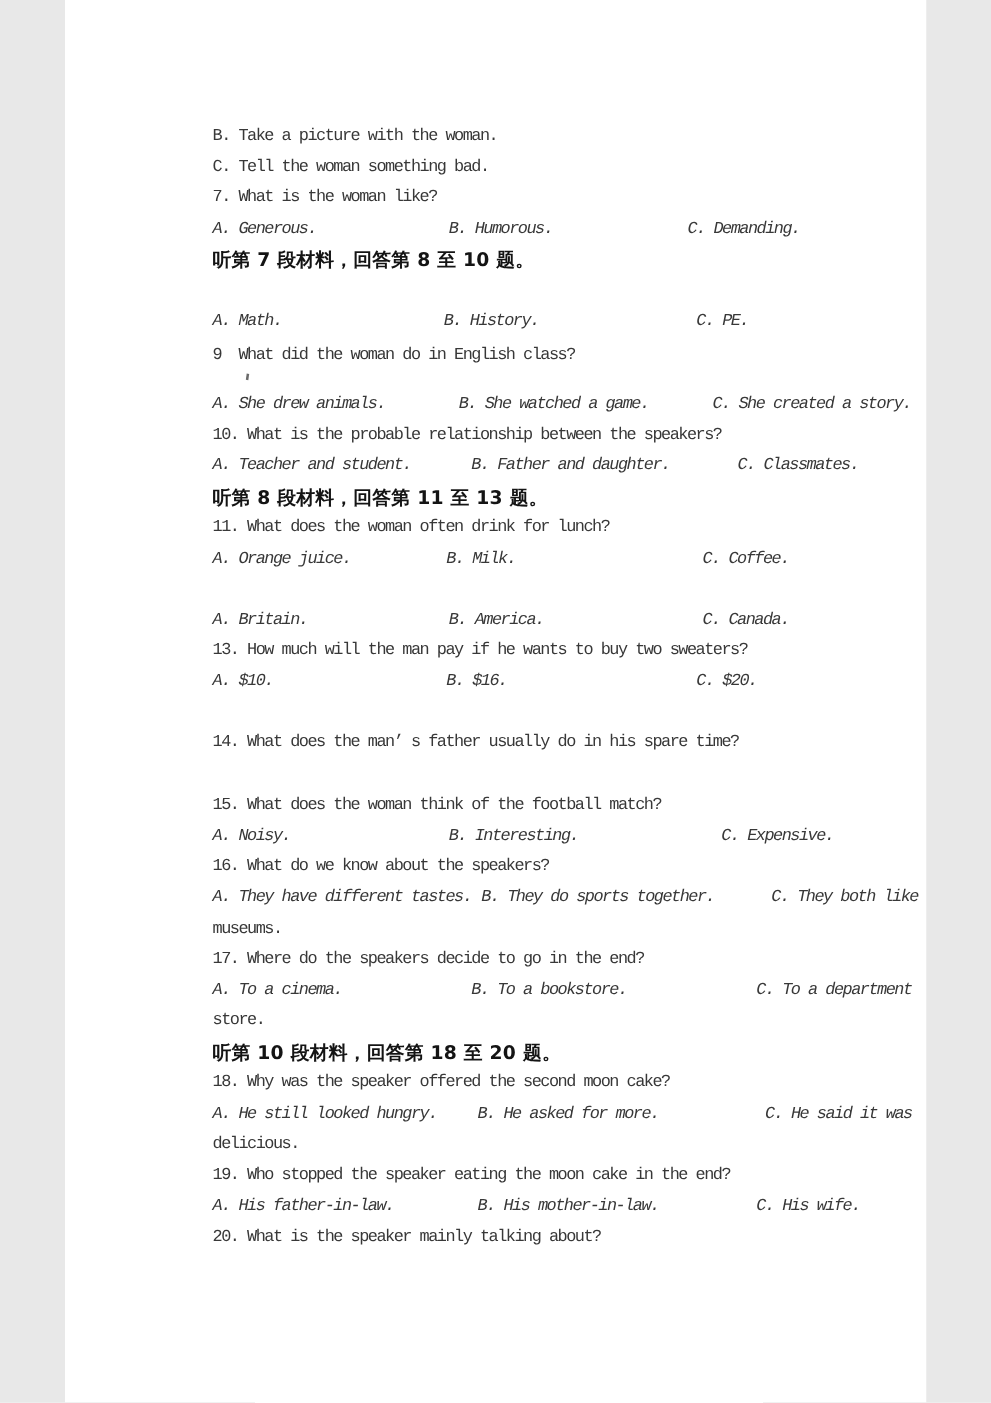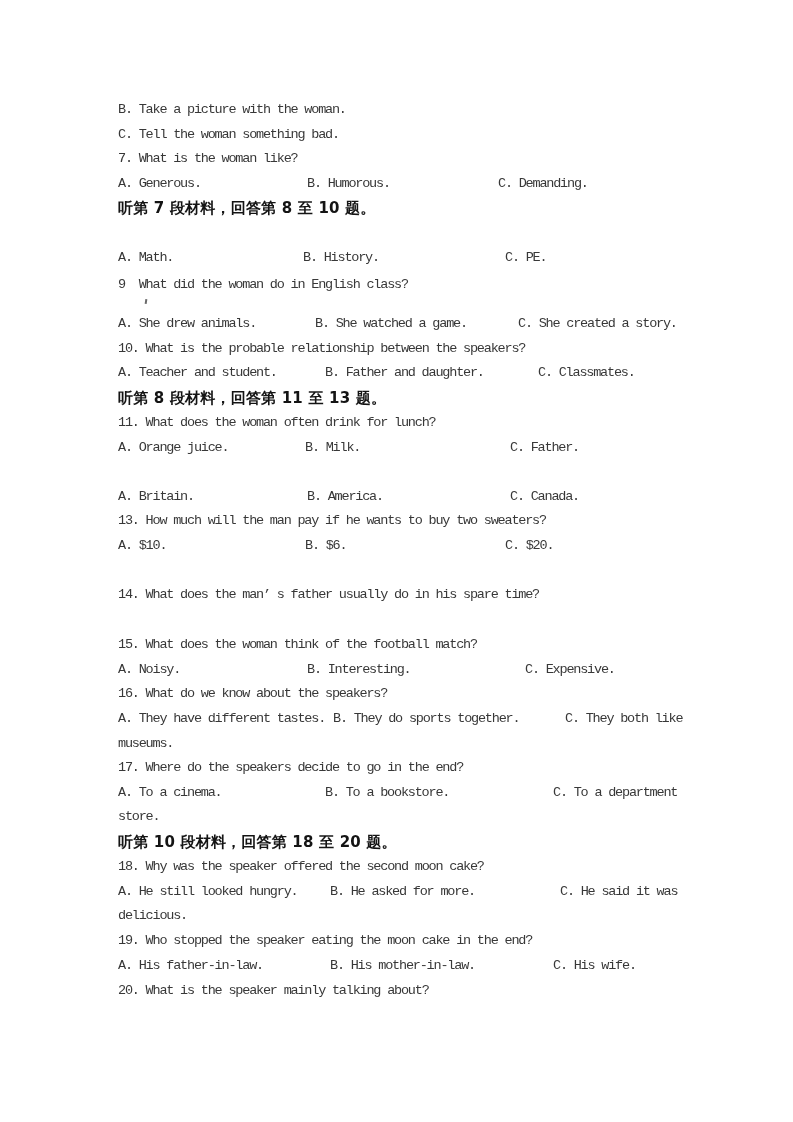--- a/index.html
+++ b/index.html
@@ -1,37 +1,37 @@
 <!DOCTYPE html>
 <html><head>
 <meta charset="utf-8">
 <style>
   html, body { margin: 0; padding: 0; background: #e8e8e8; }
   .page {
     position: relative;
-    width: 793px;
+    width: 689px;
     height: 1122px;
     background: #ffffff;
     margin: 0 auto;
     overflow: hidden;
     font-family: "Liberation Mono", "DejaVu Sans Mono", monospace;
   }
   .line {
     position: absolute;
     left: 0;
     width: 793px;
     height: 20px;
     white-space: pre;
     font-size: 13.5px;
     letter-spacing: -1.2px;
     color: #383838;
     line-height: 18px;
   }
   .tline { padding-left: 118px; box-sizing: border-box; }
-  .oline > span { position: absolute; top: 0; white-space: pre; }
+  .oline > span { position: absolute; top: 0; white-space: pre; font-style: italic; }
   .oa { left: 118px; }
   .sec {
     padding-left: 118px;
     box-sizing: border-box;
     font-family: "DejaVu Sans", "Liberation Sans", sans-serif;
     font-weight: bold;
     font-size: 15px;
     letter-spacing: 0.2px;
     color: #141414;
     line-height: 20px;
@@ -83,33 +83,33 @@
     <span style="left:325px">B. Father and daughter.</span>
     <span style="left:538px">C. Classmates.</span>
   </div>
 
   <div class="line sec" style="top:388px">听第 8 段材料，回答第 11 至 13 题。</div>
 
   <div class="line tline" style="top:414px">11. What does the woman often drink for lunch?</div>
   <div class="line oline" style="top:439px">
     <span class="oa">A. Orange juice.</span>
     <span style="left:305px">B. Milk.</span>
-    <span style="left:510px">C. Father.</span>
+    <span style="left:510px">C. Coffee.</span>
   </div>
 
   <div class="line oline" style="top:488px">
     <span class="oa">A. Britain.</span>
     <span style="left:307px">B. America.</span>
     <span style="left:510px">C. Canada.</span>
   </div>
 
   <div class="line tline" style="top:512px">13. How much will the man pay if he wants to buy two sweaters?</div>
   <div class="line oline" style="top:537px">
     <span class="oa">A. $10.</span>
-    <span style="left:305px">B. $6.</span>
+    <span style="left:305px">B. $16.</span>
     <span style="left:505px">C. $20.</span>
   </div>
 
 
   <div class="line tline" style="top:586px">14. What does the man’ s father usually do in his spare time?</div>
 
   <div class="line tline" style="top:636px">15. What does the woman think of the football match?</div>
   <div class="line oline" style="top:661px">
     <span class="oa">A. Noisy.</span>
     <span style="left:307px">B. Interesting.</span>

